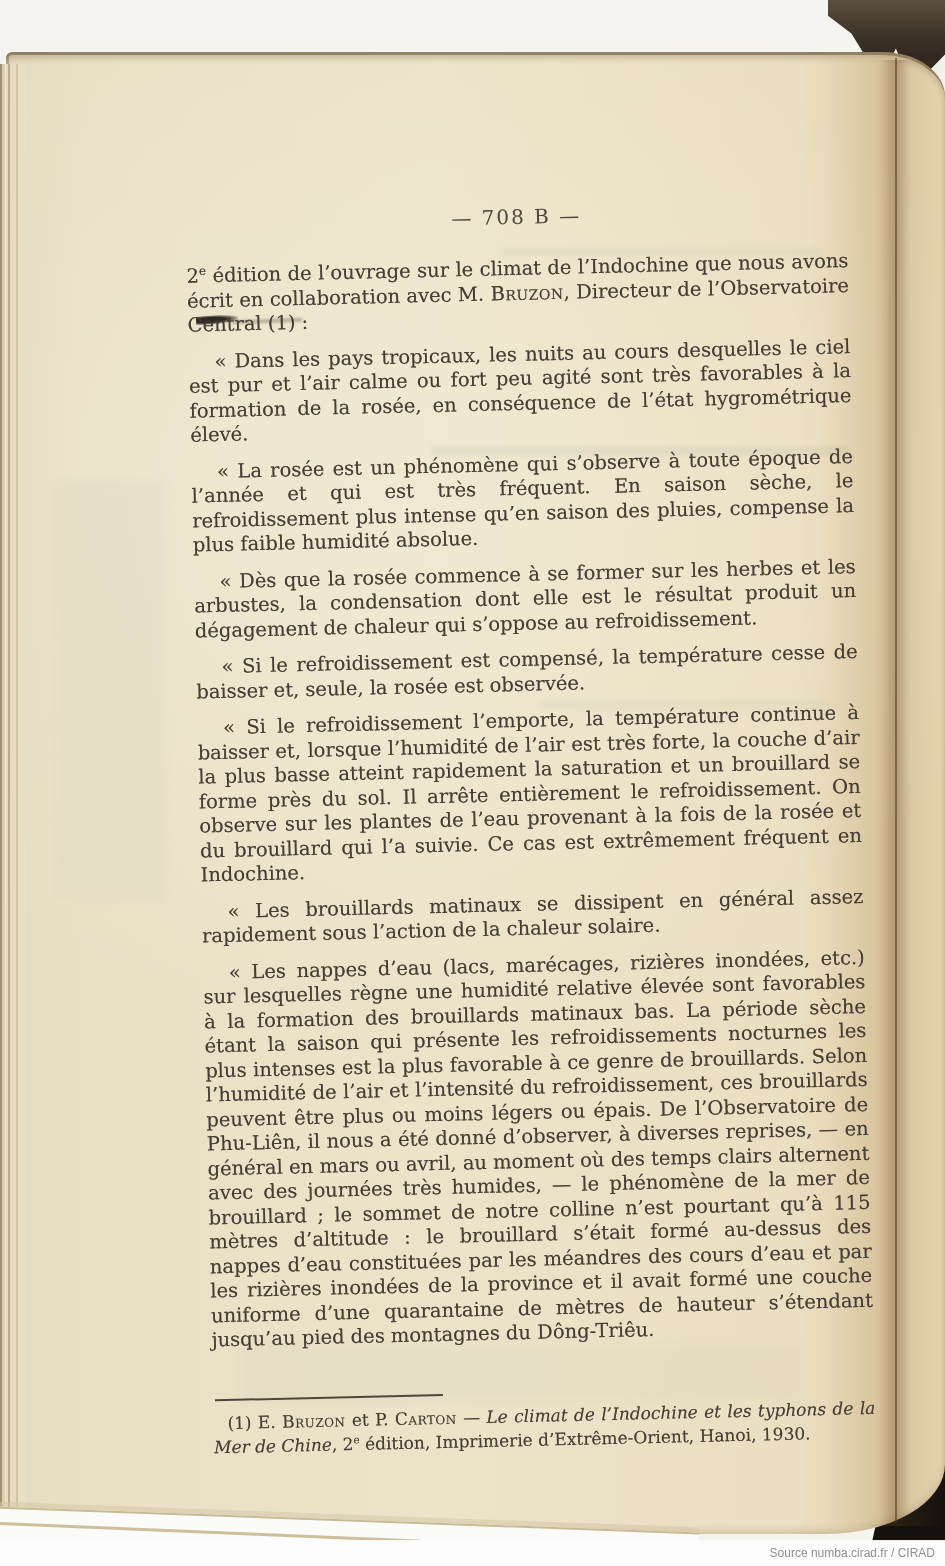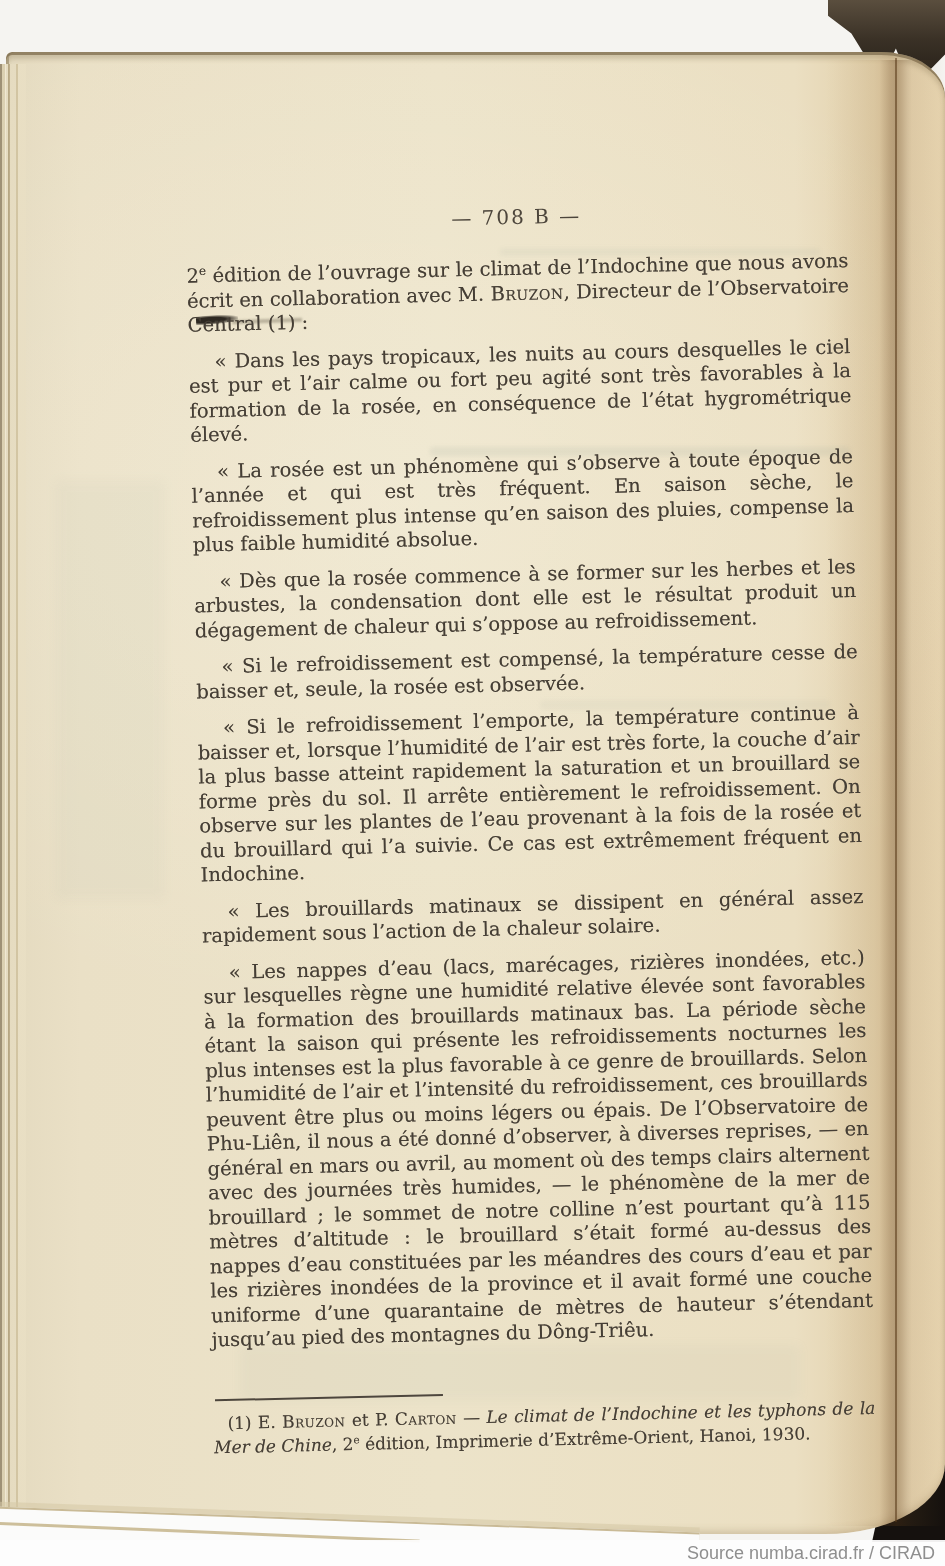--- a/index.html
+++ b/index.html
@@ -97,21 +97,21 @@
   .footnote-text p{
     margin:0;font-size:17px;line-height:24px;text-align:justify;text-indent:14px;
     text-shadow:0 0 .4px rgba(69,62,53,.5);
   }
   
   .source-bar{
     position:absolute;left:0;bottom:0;width:945px;height:26px;
     background:rgba(253,253,253,.95);
     display:flex;align-items:center;justify-content:flex-end;
     padding-right:10px;box-sizing:border-box;
-    font-family:"Liberation Sans", sans-serif;font-size:18px;color:#8f8f8f;
+    font-family:"Liberation Sans", sans-serif;font-size:12px;color:#8f8f8f;
   }
 </style>
 </head>
 <body>
 
 <div>
 
   <div class="spine-top"></div>
   <div class="black-corner"></div>
 

